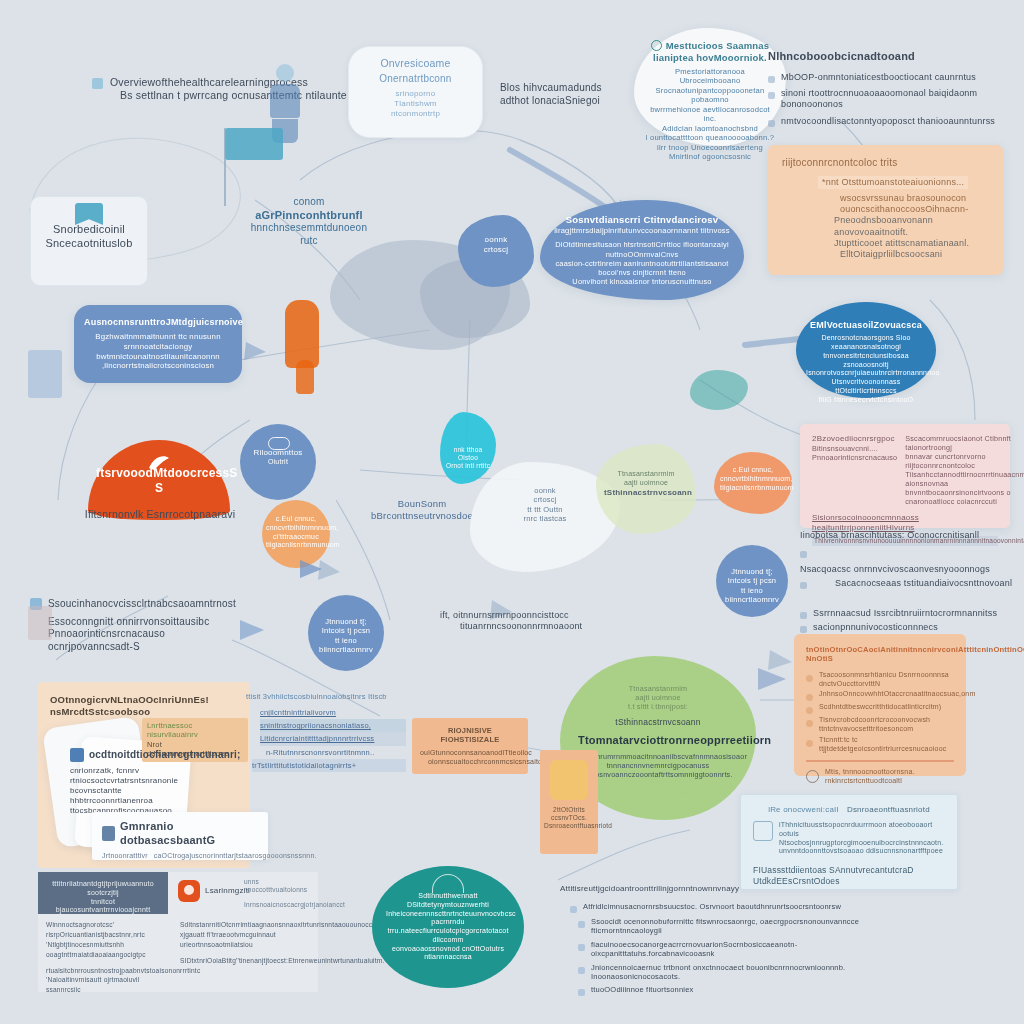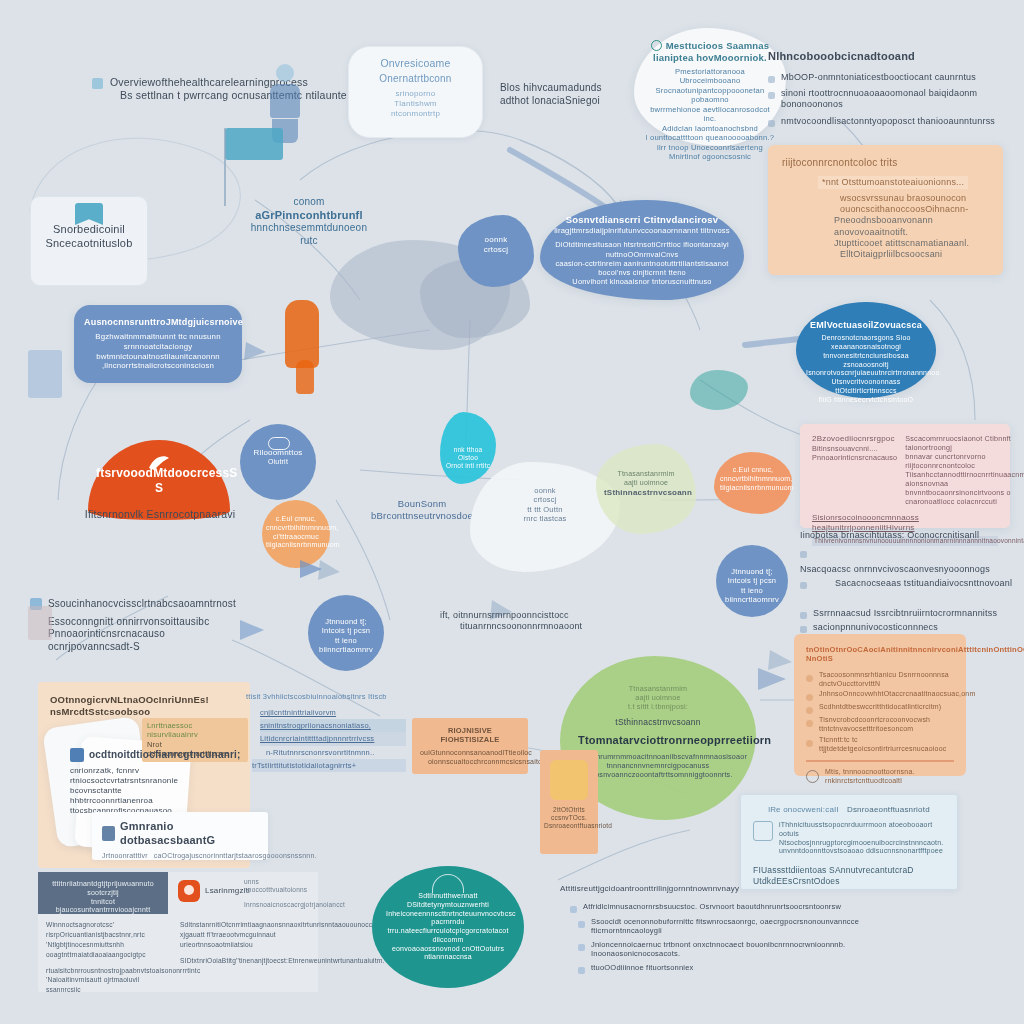--- a/index.html
+++ b/index.html
@@ -483,20 +483,24 @@
     <div class="bullet-row" style="margin-bottom:4px;">
       <span class="bdot" style="background:#8fb0d6;"></span>
       <span>Atfridlcimnusacnornrsbsuucstoc.  Osrvnoort baoutdhnrunrtsoocrsntoonrsw</span>
     </div>
     <div class="bullet-row" style="margin-bottom:4px;margin-left:8px;">
       <span class="bdot" style="background:#8fb0d6;"></span>
       <span>Ssoocidt  ocenonnobuforrnittc  fitswnrocsaonrgc,  oaecrgpocrsnonounvanncce  fticrnorntnncaoloygii</span>
     </div>
     <div class="bullet-row" style="margin-bottom:4px;margin-left:8px;">
       <span class="bdot" style="background:#8fb0d6;"></span>
+      <span>fiacuinooecsocanorgeacrrcrnovuarionSocrnbosiccaeanotn-oixcpanitttatuhs.forcabnavicooasnk</span>
+    </div>
+    <div class="bullet-row" style="margin-bottom:4px;margin-left:8px;">
+      <span class="bdot" style="background:#8fb0d6;"></span>
       <span>Jnioncennoicaernuc trtbnont  onxctnnocaect  bouonibcnrnnocrwnioonnnb.  Inoonaosonicnocosacots.</span>
     </div>
     <div class="bullet-row" style="margin-left:8px;">
       <span class="bdot" style="background:#8fb0d6;"></span>
       <span>ttuoOOdiiinnoe  fituortsonniex</span>
     </div>
   </div>
 
   <div style="position:absolute;left:28px;top:350px;width:34px;height:48px;background:#8fb0d6;opacity:.5;border-radius:3px;"></div>
   <div style="position:absolute;left:28px;top:606px;width:24px;height:34px;background:#cbb7bc;opacity:.5;border-radius:3px;"></div>

